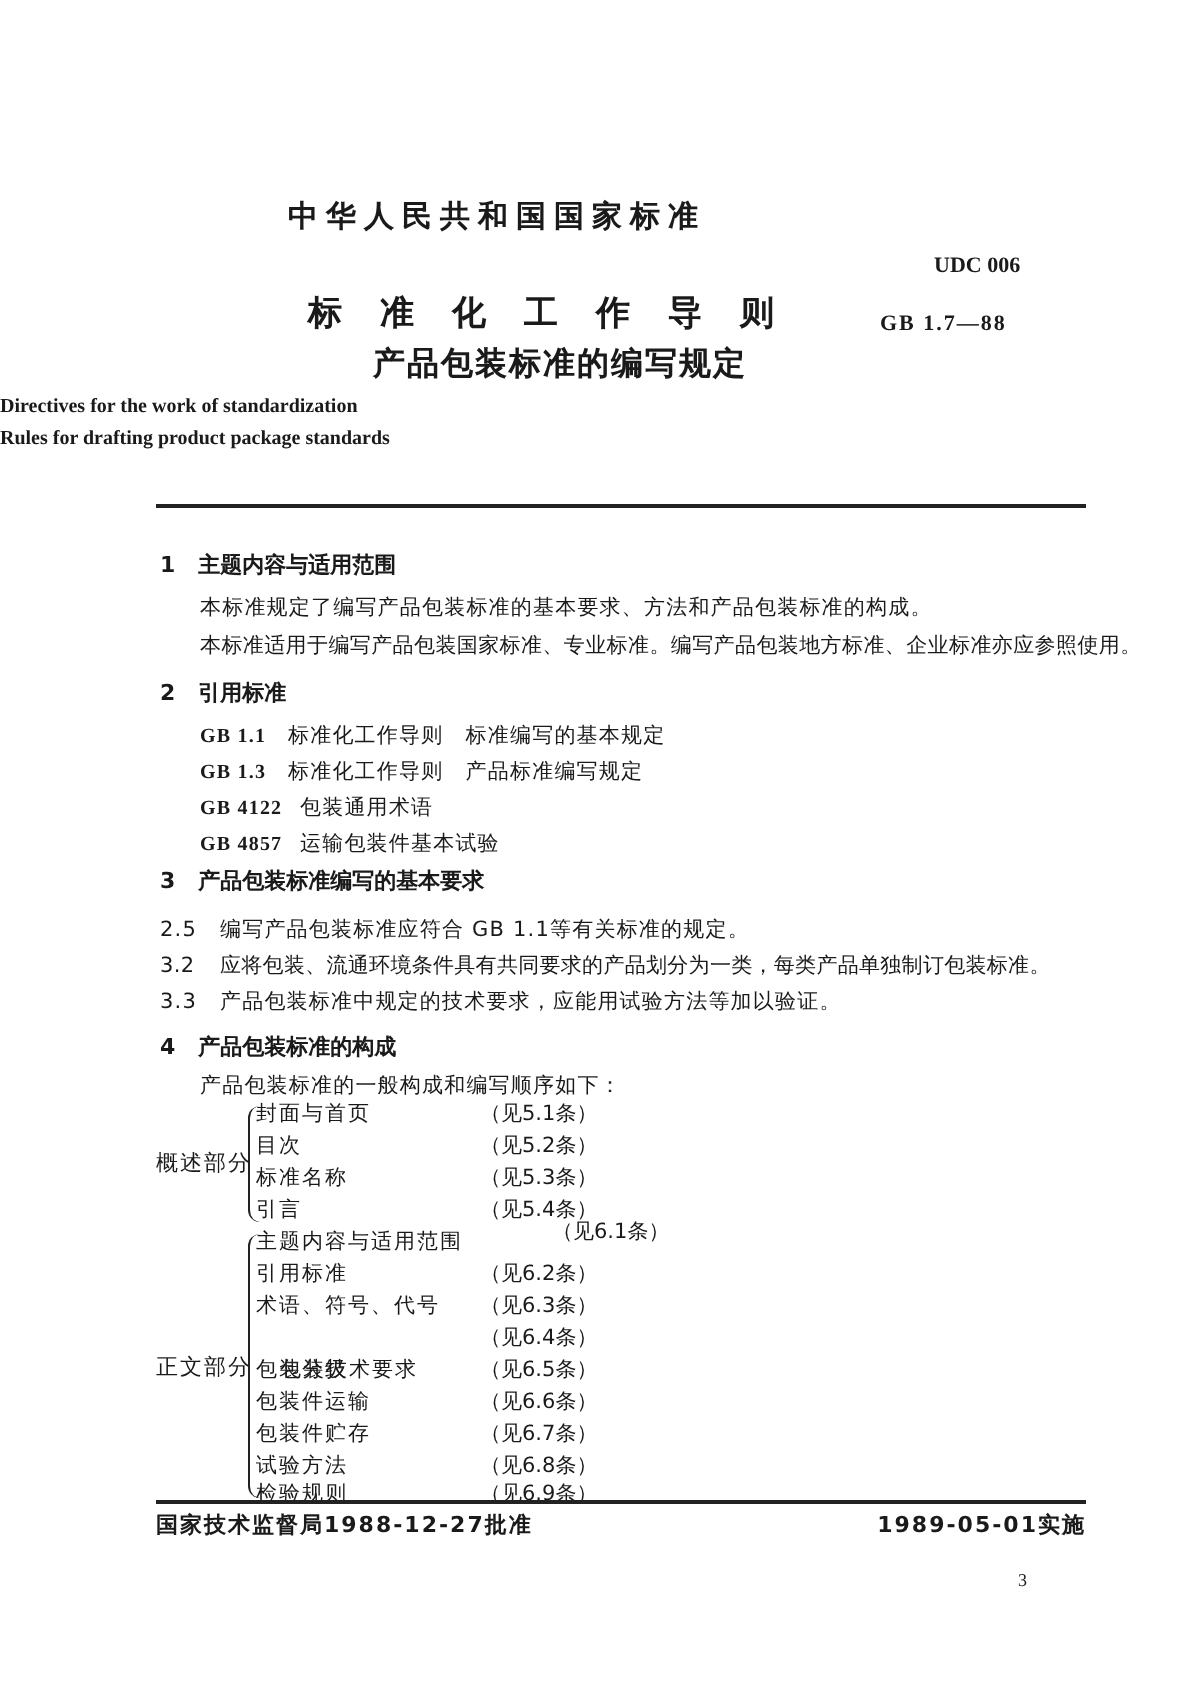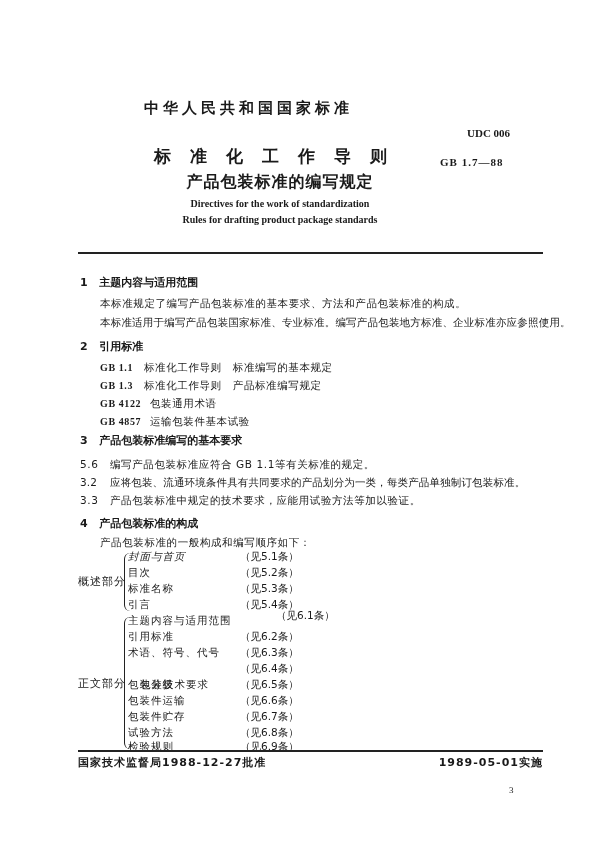--- a/index.html
+++ b/index.html
@@ -10,21 +10,21 @@
     }
     .abs { position: absolute; white-space: nowrap; }
     .country { top: 99px; left: 0; width: 537px; text-align: center; padding-right: 40px; box-sizing: border-box;
       font-size: 15px; font-weight: bold; letter-spacing: 4px; }
     .udc { top: 127px; left: 467px; font-family: "Liberation Serif", serif; font-weight: bold; font-size: 11px; }
     .gbno { top: 156px; left: 440px; font-family: "Liberation Serif", serif; font-weight: bold; font-size: 11px; letter-spacing: 1px; }
     .title1 { top: 145px; left: 0; width: 600px; text-align: center; padding-right: 40px; box-sizing: border-box;
       font-size: 17px; font-weight: bold; letter-spacing: 19px; }
     .title2 { top: 172px; left: 0; width: 600px; text-align: center; padding-right: 40px; box-sizing: border-box;
       font-size: 16px; font-weight: bold; letter-spacing: 1px; }
-    .en1, .en2 { left: 0; width: 600px; text-align: center; padding-right: 40px; box-sizing: border-box;
+    .en1, .en2 { left: 0; width: 600px; padding-right: 40px; box-sizing: border-box;
       font-family: "Liberation Serif", serif; font-weight: bold; font-size: 10px; }
     .en1 { top: 198px; }
     .en2 { top: 214px; }
     .rule { position: absolute; left: 78px; width: 465px; height: 1.5px; background: #222; }
     .rule.top { top: 252px; }
     .rule.bottom { top: 750px; }
     .h { font-size: 11px; font-weight: bold; }
     .p { font-size: 10.5px; letter-spacing: 0.6px; }
     .num { display: inline-block; }
     .ref-code { display: inline-block; width: 44px; font-family: "Liberation Serif", serif; font-weight: bold; font-size: 10px; }
@@ -70,37 +70,37 @@
   <span class="ref-code wide">GB 4122</span><span>包装通用术语</span>
 </div>
 <div class="abs p" style="top:415px;left:100px;">
   <span class="ref-code wide">GB 4857</span><span>运输包装件基本试验</span>
 </div>
 
 <div class="abs h" style="top:433px;left:80px;">
   <span>3</span>&nbsp;&nbsp;&nbsp;<span>产品包装标准编写的基本要求</span>
 </div>
 <div class="abs p" style="top:458px;left:80px;">
-  <span class="num" style="width:30px;">5.6</span><span>编写产品包装标准应符合 GB 1.1等有关标准的规定。</span>
+  <span class="num" style="width:30px;">2.5</span><span>编写产品包装标准应符合 GB 1.1等有关标准的规定。</span>
 </div>
 <div class="abs p" style="top:476px;left:80px;letter-spacing:0.15px;">
   <span class="num" style="width:30px;">3.2</span><span>应将包装、流通环境条件具有共同要求的产品划分为一类，每类产品单独制订包装标准。</span>
 </div>
 <div class="abs p" style="top:494px;left:80px;">
   <span class="num" style="width:30px;">3.3</span><span>产品包装标准中规定的技术要求，应能用试验方法等加以验证。</span>
 </div>
 
 <div class="abs h" style="top:516px;left:80px;">
   <span>4</span>&nbsp;&nbsp;&nbsp;<span>产品包装标准的构成</span>
 </div>
 <div class="abs p" style="top:536px;left:100px;">产品包装标准的一般构成和编写顺序如下：</div>
 
 <div class="abs group-label" style="top:574px;left:78px;">概述部分</div>
 <div class="brace" style="top:553px;left:124px;width:5px;height:58px;"></div>
-<div class="abs struct-item" style="top:550px;left:128px;font-style:italic;">封面与首页</div>
+<div class="abs struct-item" style="top:550px;left:128px;">封面与首页</div>
 <div class="abs struct-ref" style="top:550px;left:240px;">（见5.1条）</div>
 <div class="abs struct-item" style="top:566px;left:128px;">目次</div>
 <div class="abs struct-ref" style="top:566px;left:240px;">（见5.2条）</div>
 <div class="abs struct-item" style="top:582px;left:128px;">标准名称</div>
 <div class="abs struct-ref" style="top:582px;left:240px;">（见5.3条）</div>
 <div class="abs struct-item" style="top:598px;left:128px;">引言</div>
 <div class="abs struct-ref" style="top:598px;left:240px;">（见5.4条）</div>
 
 <div class="abs group-label" style="top:676px;left:78px;">正文部分</div>
 <div class="brace" style="top:617px;left:124px;width:5px;height:132px;"></div>

